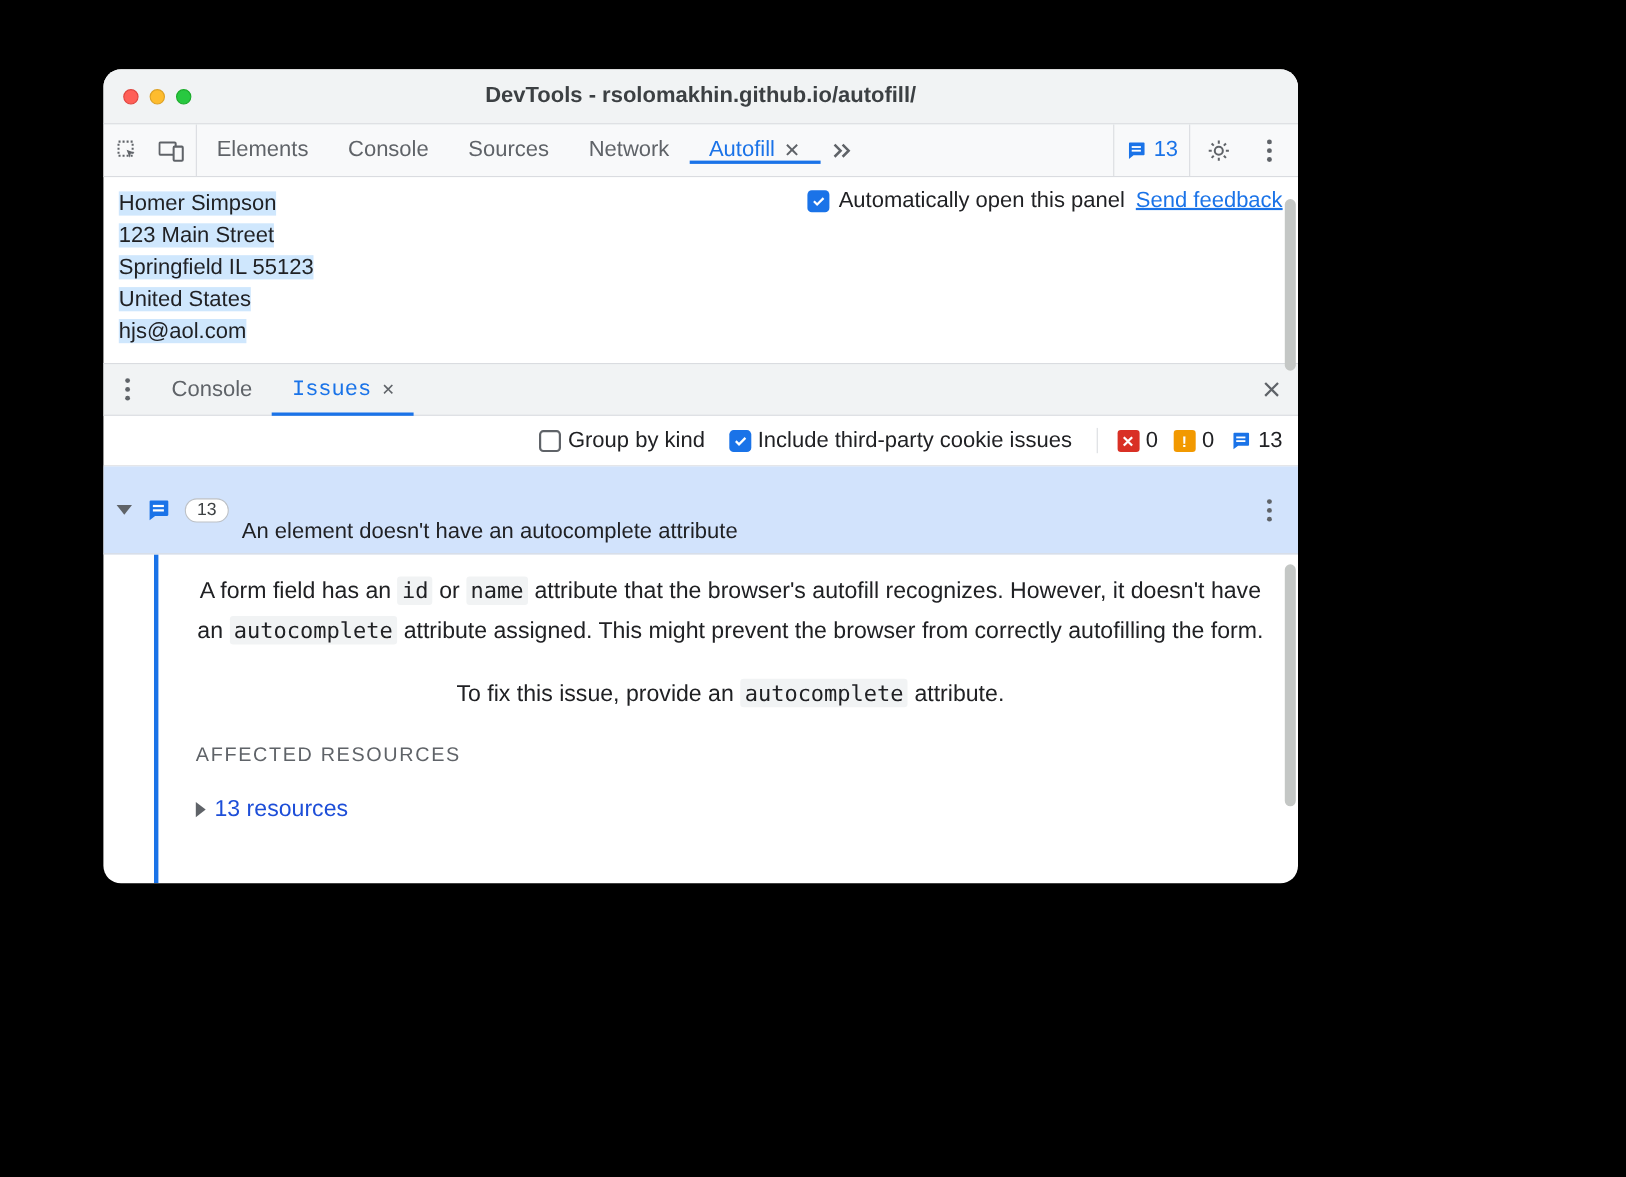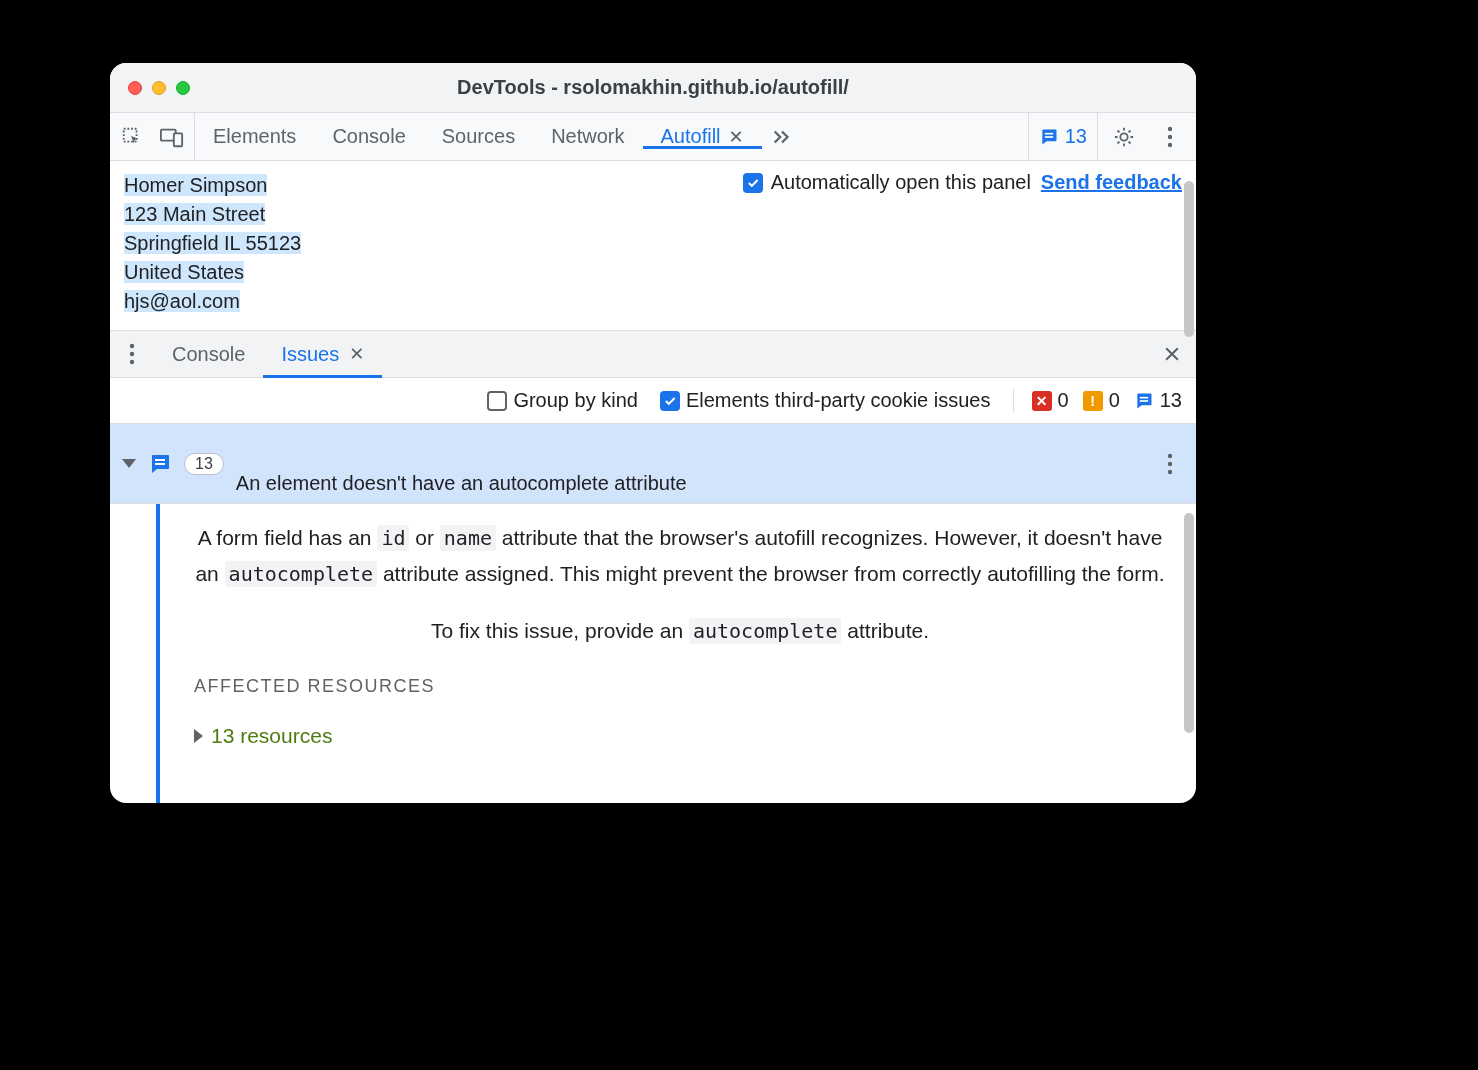--- a/index.html
+++ b/index.html
@@ -7,21 +7,21 @@
     margin: 0;
     background: #000;
     font-family: -apple-system, BlinkMacSystemFont, "Helvetica Neue", Arial, sans-serif;
     width: 1478px;
     height: 1070px;
     position: relative;
     -webkit-font-smoothing: antialiased;
   }
   .window {
     position: absolute;
-    left: 110px;
+    left: 94px;
     top: 63px;
     width: 1086px;
     height: 740px;
     background: #fff;
     border-radius: 16px;
     box-shadow: 0 20px 60px rgba(0,0,0,0.5);
     overflow: hidden;
     display: flex;
     flex-direction: column;
   }
@@ -148,21 +148,21 @@
     font-size:20px;
   }
   .auto-open-check {
     display:flex; align-items:center; gap:8px;margin-left:25px;
   }
   .chk {
     width:20px; height:20px; background:#1a73e8; border-radius:4px;
     display:inline-flex; align-items:center; justify-content:center; color:#fff;
   }
   .chk.off { background:#fff; border:2px solid #5f6368; }
-  .link { color:#1a73e8; text-decoration:underline; cursor:pointer;font-weight:bold;}
+  .link { color:#1a73e8; text-decoration:underline; cursor:pointer;}
   
   .drawer-header {
     height: 48px;
     background:#f1f3f4;
     border-top:1px solid #dadce0;
     border-bottom:1px solid #dadce0;
     display:flex;
     align-items:stretch;
   }
   .drawer-more {
@@ -171,21 +171,21 @@
     color:#5f6368; cursor:pointer;
   }
   .drawer-tab {
     padding: 0 18px;
     display:flex; align-items:center;
     font-size:20px;
     color:#5f6368;
     cursor:pointer;
     position:relative;
   }
-  .drawer-tab.active { color:#1a73e8; font-weight:500;}
+  .drawer-tab.active { color:#1a73e8; font-weight:500;font-family:Liberation Mono, monospace;}
   .drawer-tab.active::after{
     content:""; position:absolute; left:0; right:0; bottom:-1px;
     height:3px; background:#1a73e8;
   }
   .drawer-close {
     margin-left:auto;
     width:48px;
     display:flex; align-items:center; justify-content:center;
     color:#5f6368; cursor:pointer;
   }
@@ -282,21 +282,21 @@
     font-size:18px;
     letter-spacing: 1.5px;
     color:#5f6368;
     font-weight:500;
     margin-top: 10px;
   }
   .resources-row {
     display:flex; align-items:center; gap:8px;
     margin-top: 16px;
     font-size:21px;
-    color:#4d7c0f;
+    color:#1d4ed8;
   }
   .tri-r {
     width:0; height:0;
     border-top:7px solid transparent;
     border-bottom:7px solid transparent;
     border-left:9px solid #5f6368;
     cursor:pointer;
   }
   
   .fake-scrollbar {
@@ -423,21 +423,21 @@
     <div class="tog">
       <span class="chk off"></span>
       <span>Group by kind</span>
     </div>
     <div class="tog">
       <span class="chk">
         <svg width="14" height="14" viewBox="0 0 24 24">
             <path d="M5 12l5 5L20 7" fill="none" stroke="#fff" stroke-width="3.5"></path>
           </svg>
       </span>
-      <span>Elements third-party cookie issues</span>
+      <span>Include third-party cookie issues</span>
     </div>
     <div class="counts">
       <div class="count-item">
         <span class="sq red">✕</span>
         <span>0</span>
       </div>
       <div class="count-item">
         <span class="sq orange">!</span>
         <span>0</span>
       </div>

